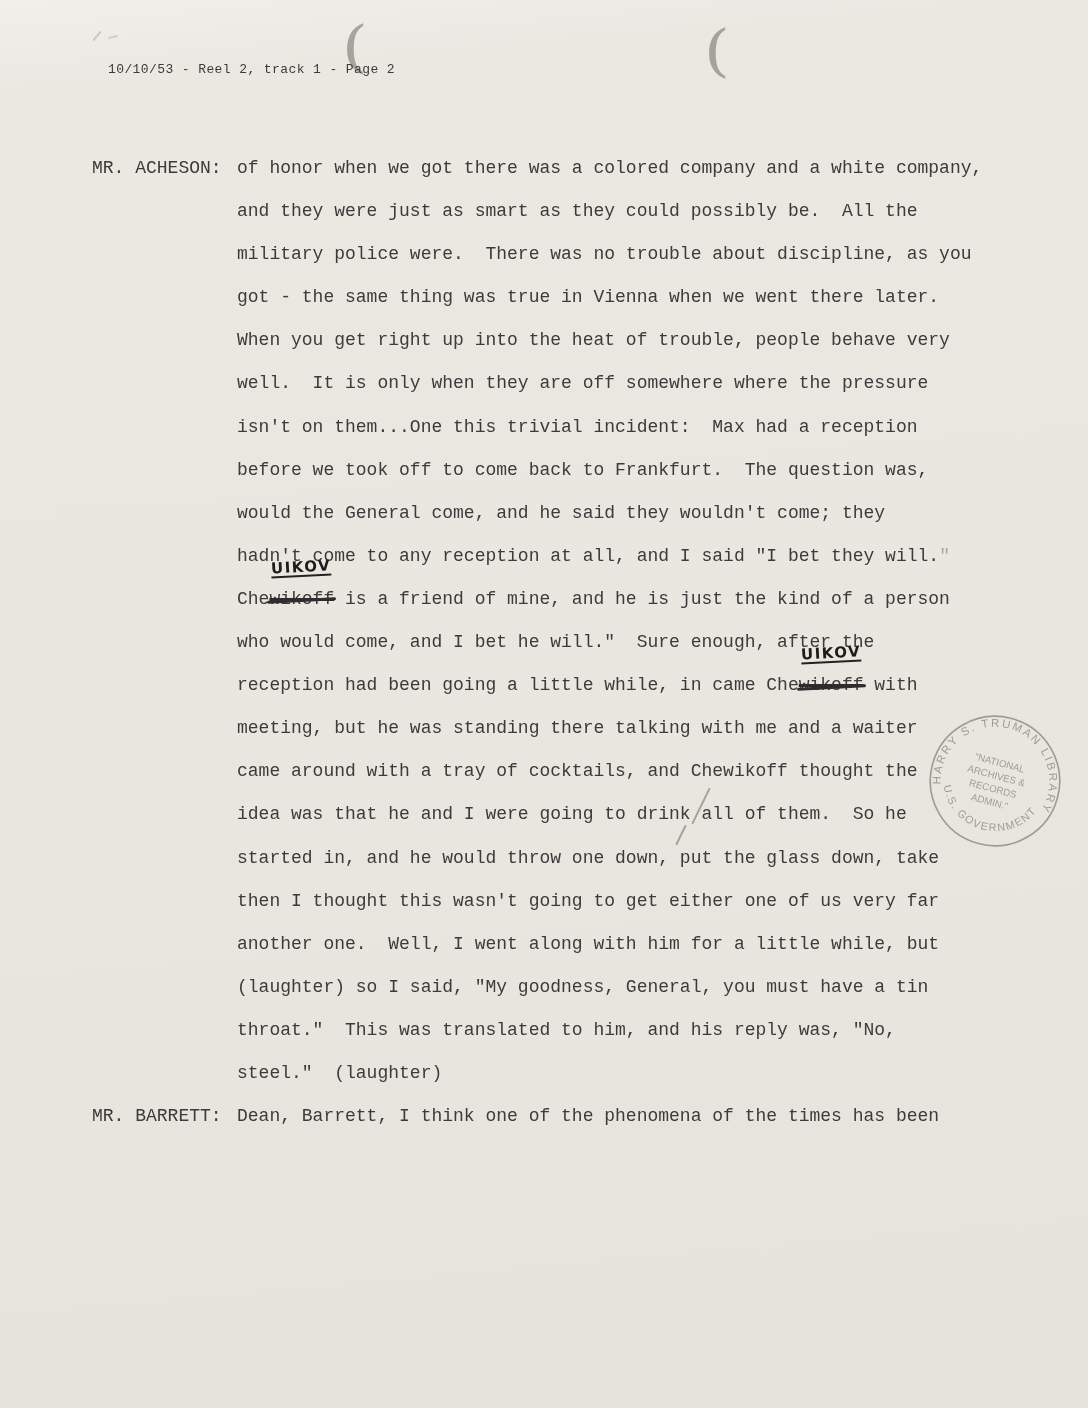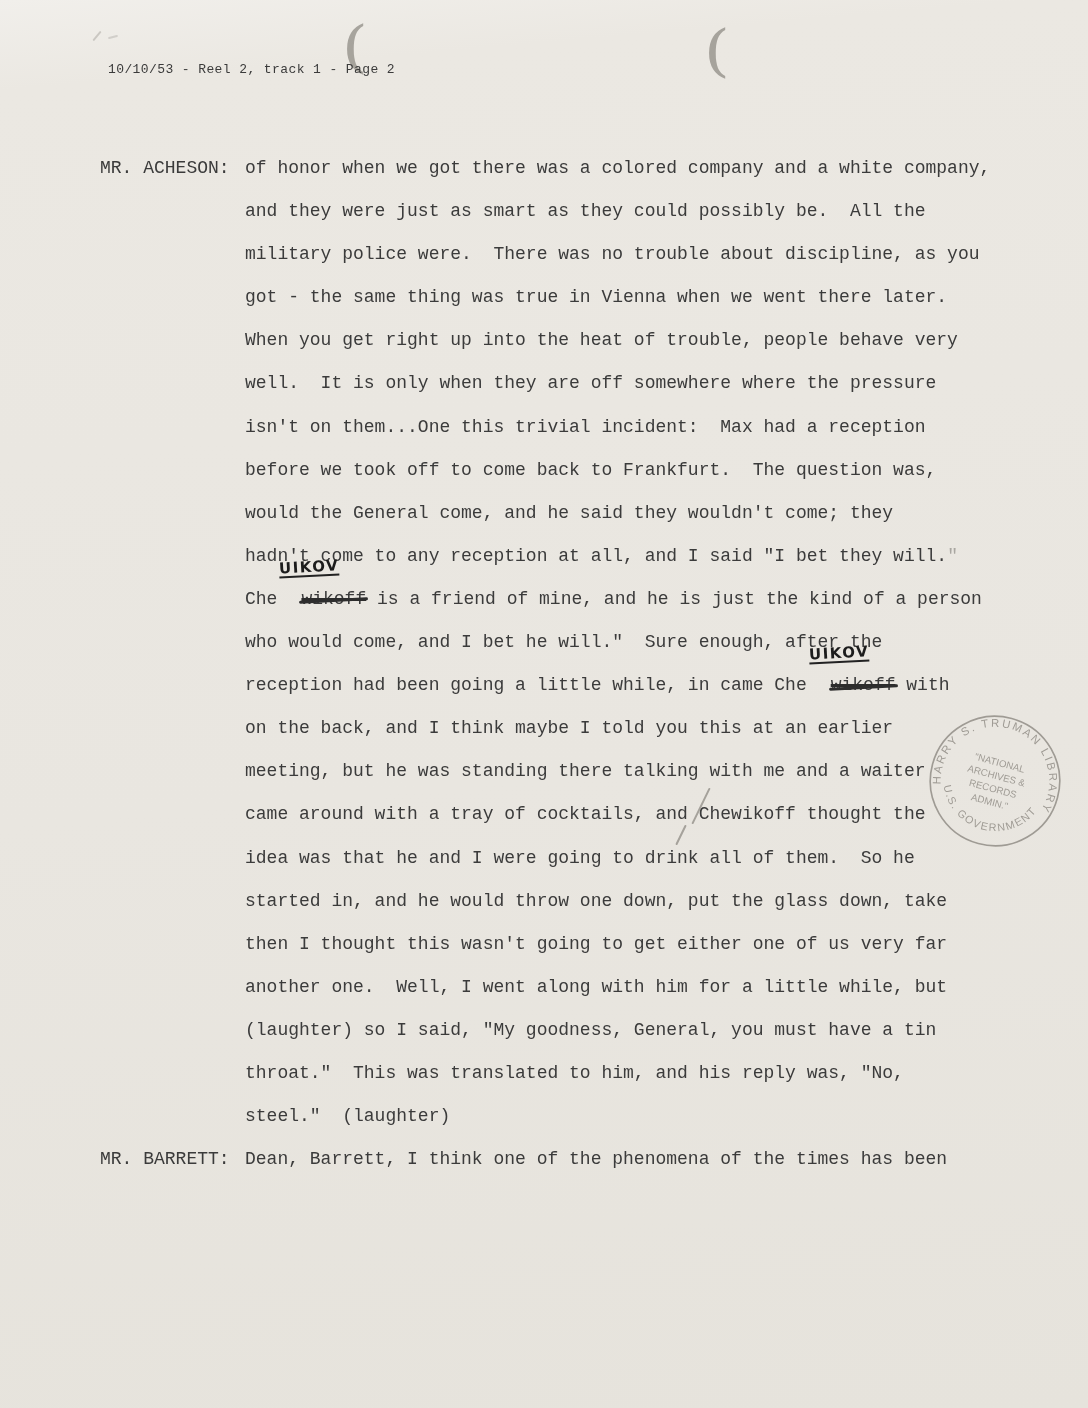--- a/index.html
+++ b/index.html
@@ -9,29 +9,29 @@
   .page{
     position:relative; width:1088px; height:1408px; margin:0 auto;
     background:linear-gradient(175deg,#f1efeb 0%, #ebe8e2 6%, #e9e6e0 55%, #e6e3dc 100%);
     font-family:"Liberation Mono","DejaVu Sans Mono",monospace;
     color:var(--ink); overflow:hidden;
   }
   .header{
     position:absolute; left:108px; top:62px; font-size:13px; letter-spacing:.4px;
     white-space:pre;
   }
-  .transcript{ position:absolute; left:100px; top:147px; width:940px; font-size:18px; }
+  .transcript{ position:absolute; left:92px; top:147px; width:940px; font-size:18px; }
   .paragraph{ position:relative; }
   .speaker{ position:absolute; left:0; top:0; line-height:43.1px; white-space:pre; }
   .lines{ margin-left:145px; }
   .line{ line-height:43.1px; white-space:pre; }
   .correction{ position:relative; display:inline-block; }
   .struck{
     position:relative;
-    text-decoration:line-through; text-decoration-thickness:3px; text-decoration-color:#2c2c2c;margin-left:24px;
+    text-decoration:line-through; text-decoration-thickness:3px; text-decoration-color:#2c2c2c;
   }
   .struck::after{
     content:""; position:absolute; left:-2px; right:-2px; top:52%; height:3px;
     background:#2e2e2e; transform:rotate(-3deg); border-radius:2px;
   }
   .handnote{
     position:absolute; left:2px; top:-18px; font-family:"DejaVu Sans",sans-serif;
     font-weight:bold; font-size:15px; letter-spacing:1.5px; color:#1c1c1c;
     transform:rotate(-3deg); white-space:nowrap; border-bottom:2px solid #222;
     line-height:1;
@@ -75,21 +75,20 @@
           <div class="line">got - the same thing was true in Vienna when we went there later.</div>
           <div class="line">When you get right up into the heat of trouble, people behave very</div>
           <div class="line">well.  It is only when they are off somewhere where the pressure</div>
           <div class="line">isn't on them...One this trivial incident:  Max had a reception</div>
           <div class="line">before we took off to come back to Frankfurt.  The question was,</div>
           <div class="line">would the General come, and he said they wouldn't come; they</div>
           <div class="line">hadn't come to any reception at all, and I said "I bet they will.<span class="faint-mark">"</span></div>
           <div class="line">Che<span class="correction"><span class="handnote">UIKOV</span><span class="struck">wikoff</span></span> is a friend of mine, and he is just the kind of a person</div>
           <div class="line">who would come, and I bet he will."  Sure enough, after the</div>
           <div class="line">reception had been going a little while, in came Che<span class="correction"><span class="handnote">UIKOV</span><span class="struck">wikoff</span></span> with</div>
-          <div class="line">on the back, and I think maybe I told you this at an earlier</div>
           <div class="line">meeting, but he was standing there talking with me and a waiter</div>
           <div class="line">came around with a tray of cocktails, and Chewikoff thought the</div>
           <div class="line">idea was that he and I were going to drink all of them.  So he</div>
           <div class="line">started in, and he would throw one down, put the glass down, take</div>
           <div class="line">then I thought this wasn't going to get either one of us very far</div>
           <div class="line">another one.  Well, I went along with him for a little while, but</div>
           <div class="line">(laughter) so I said, "My goodness, General, you must have a tin</div>
           <div class="line">throat."  This was translated to him, and his reply was, "No,</div>
           <div class="line">steel."  (laughter)</div>
         </div>

